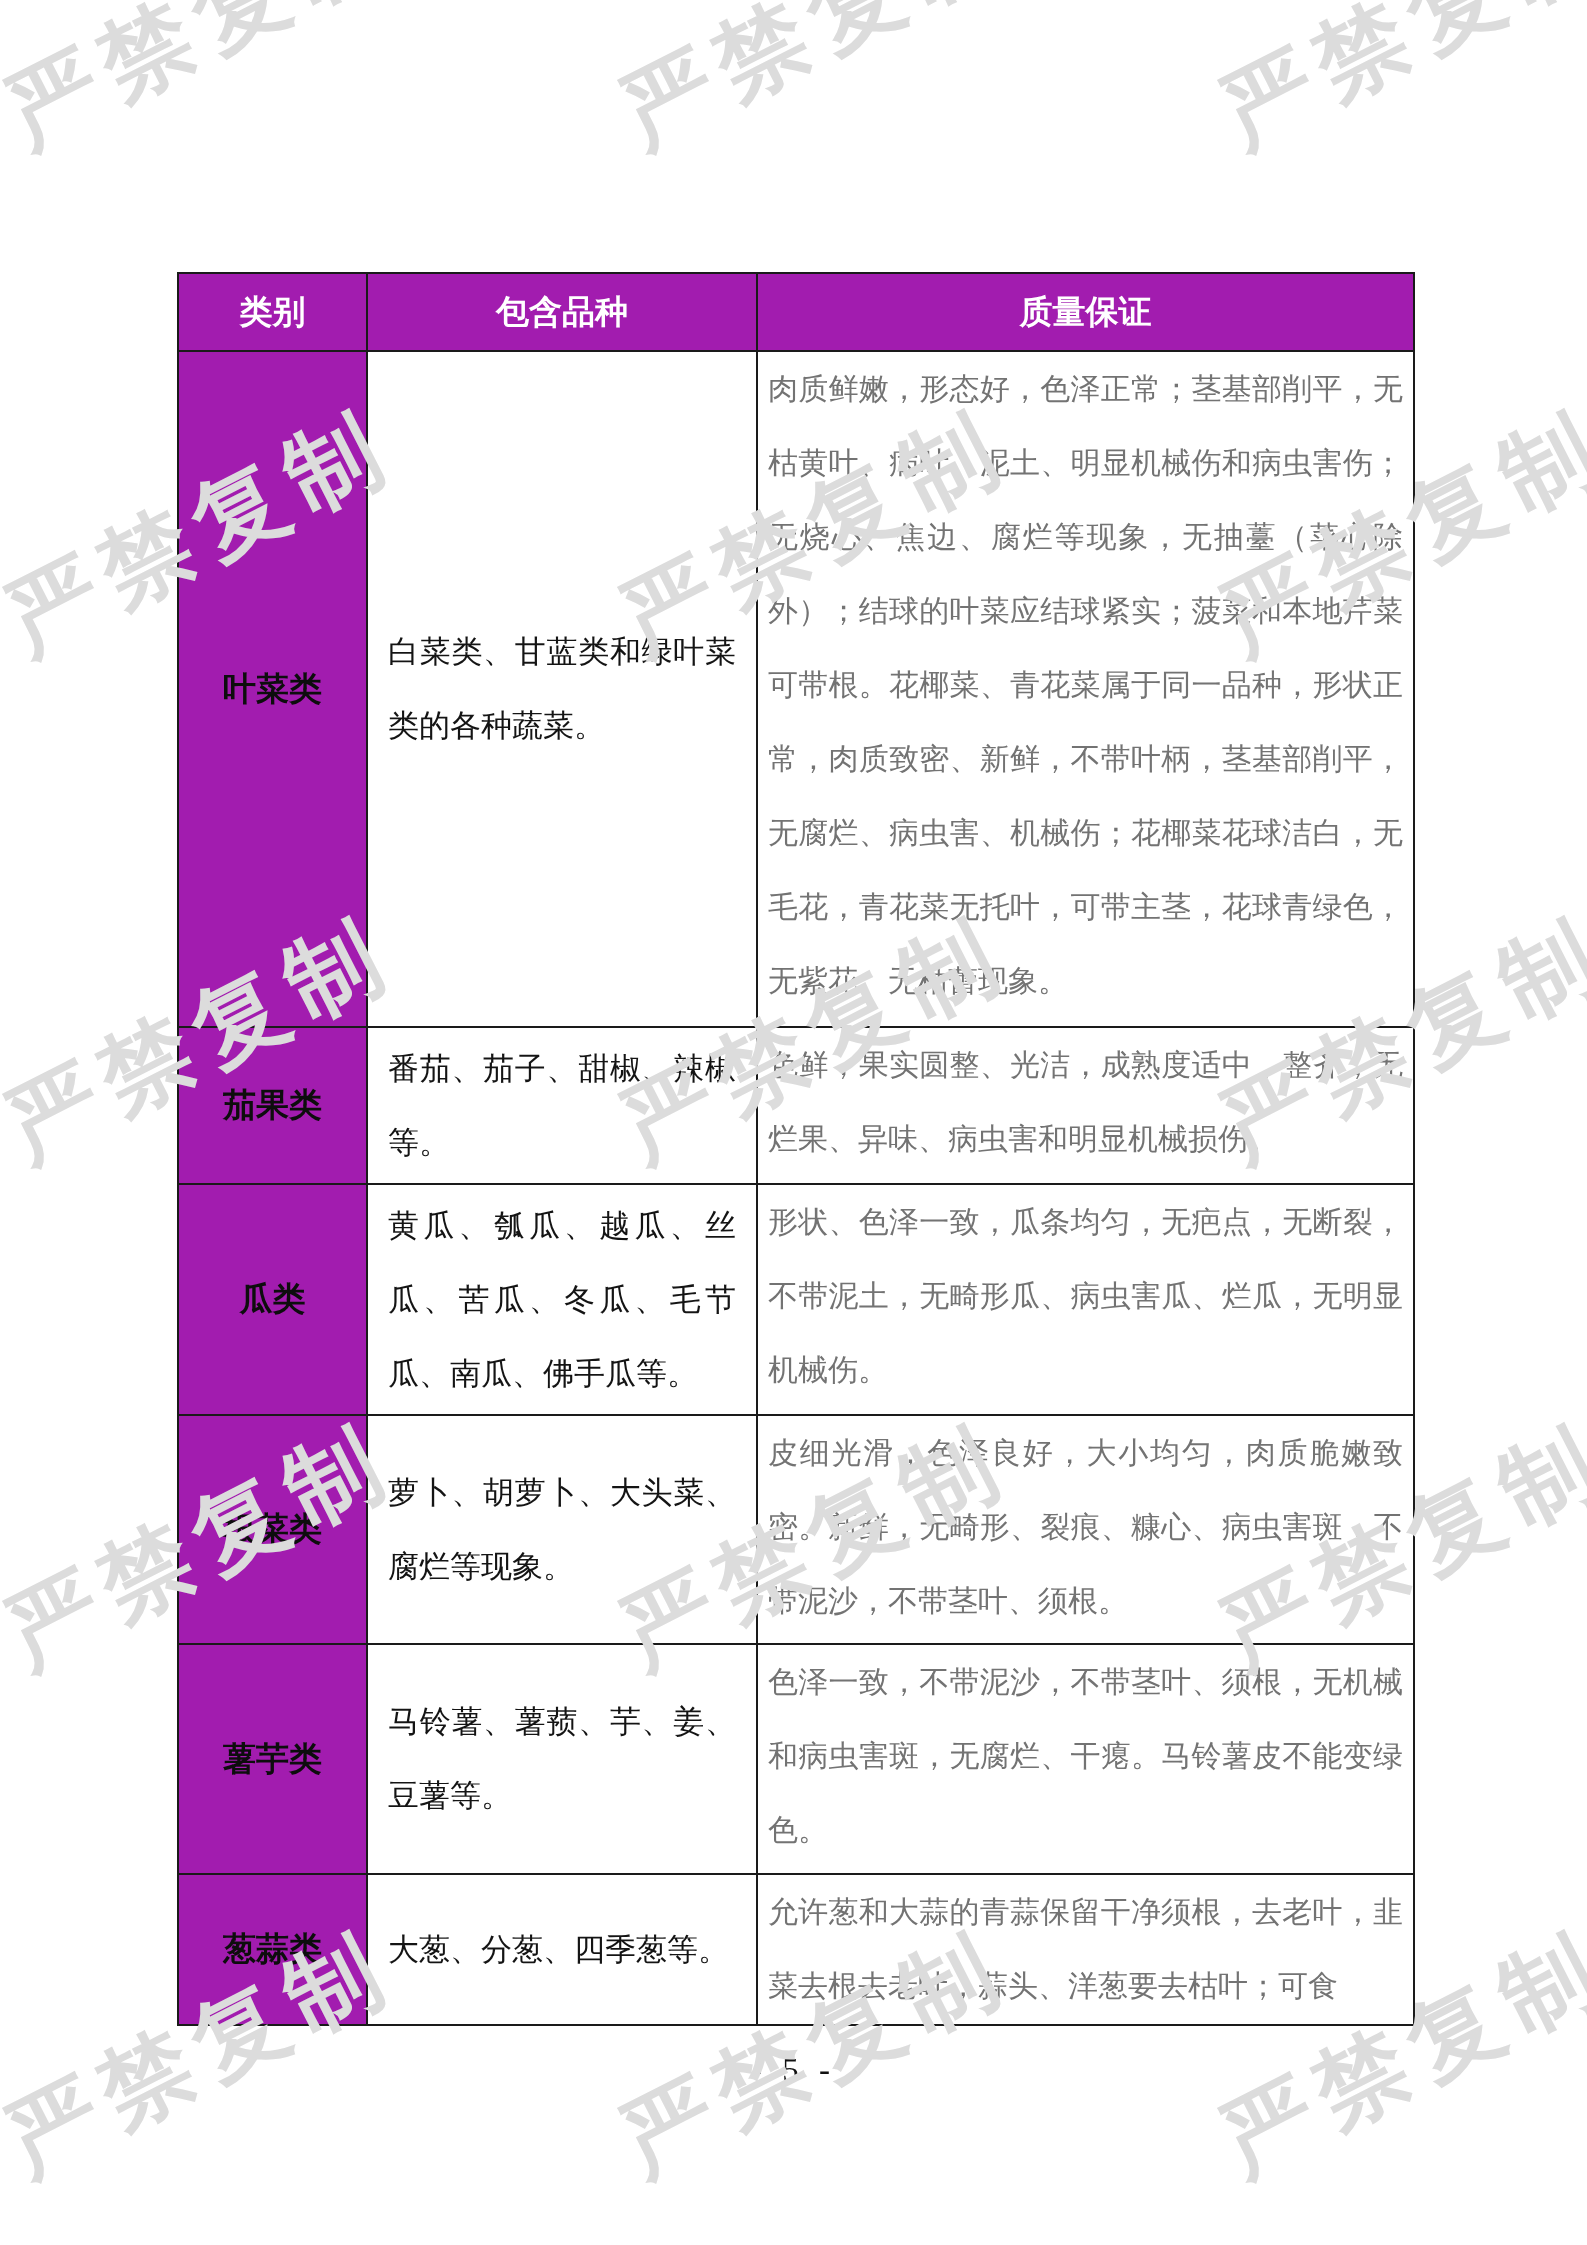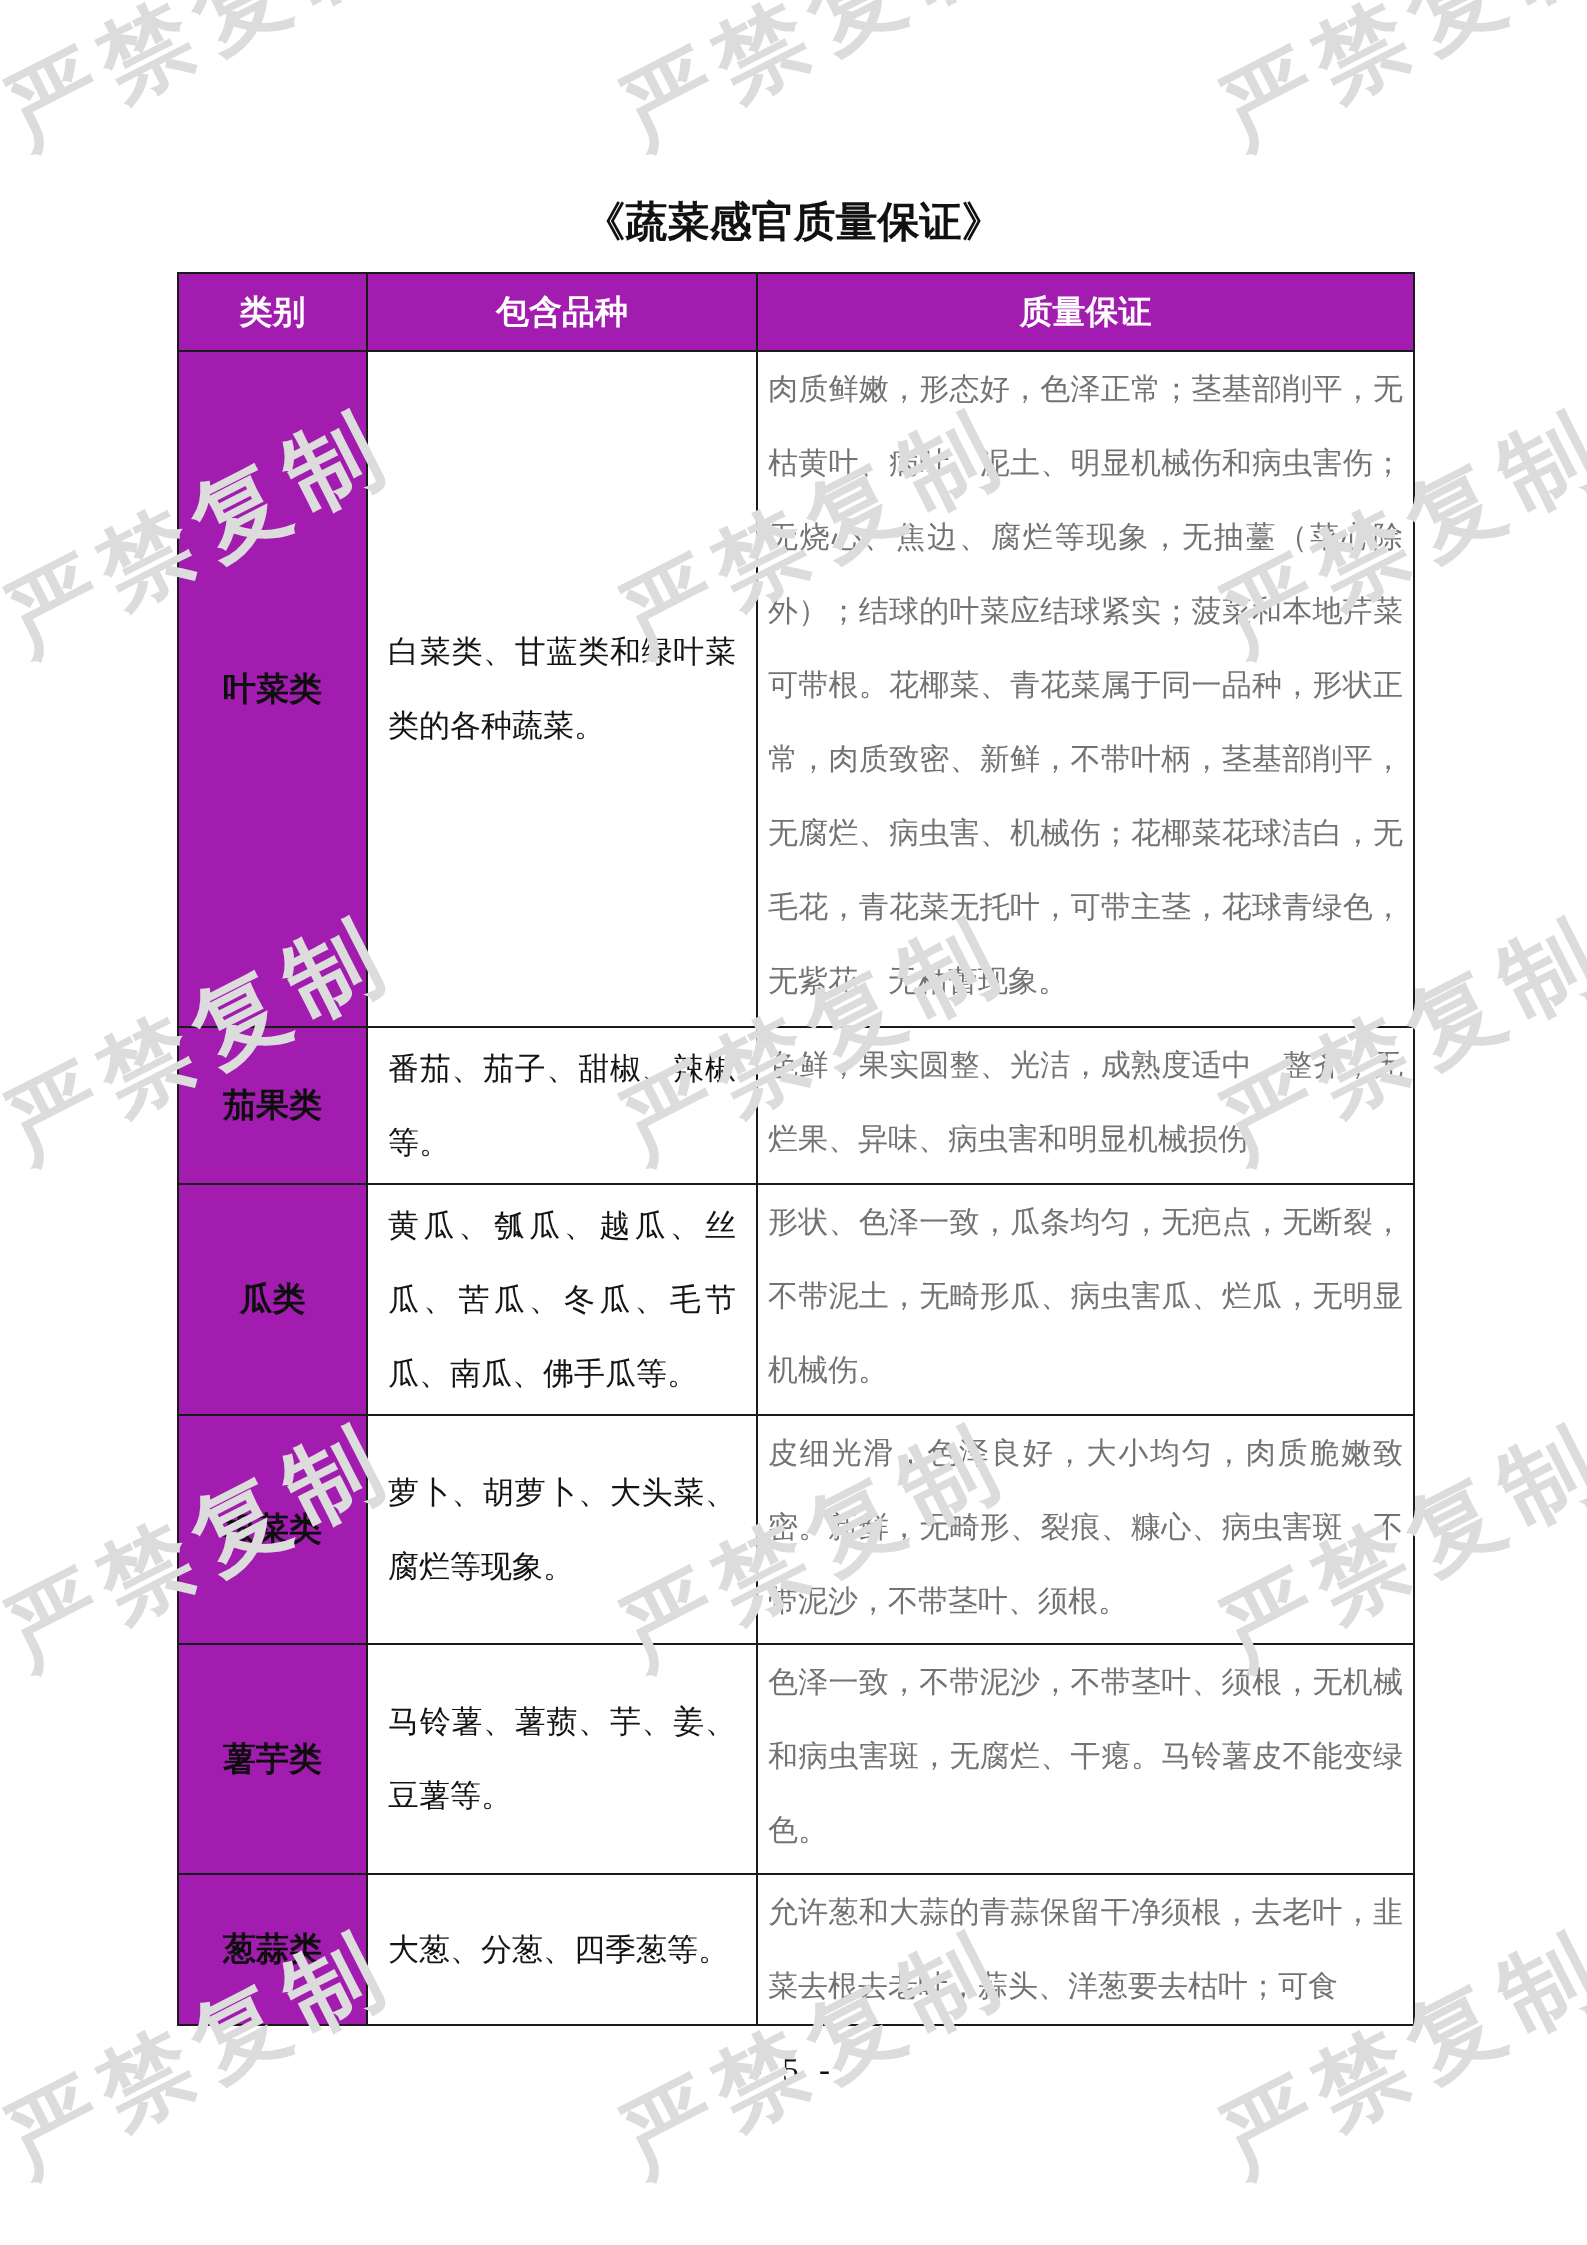--- a/index.html
+++ b/index.html
@@ -99,21 +99,20 @@
     font-size:33px;
     letter-spacing:6px;
     z-index:2;
   }
 </style>
 </head>
 <body>
 
 <div class="page">
 
-  <h1 class="title">《蔬菜感官质量保证》</h1>
 
   <table class="qa">
     <colgroup>
         <col class="c1">
         <col class="c2">
         <col class="c3">
       </colgroup>
     <thead>
       <tr>
         <th>类别</th>

